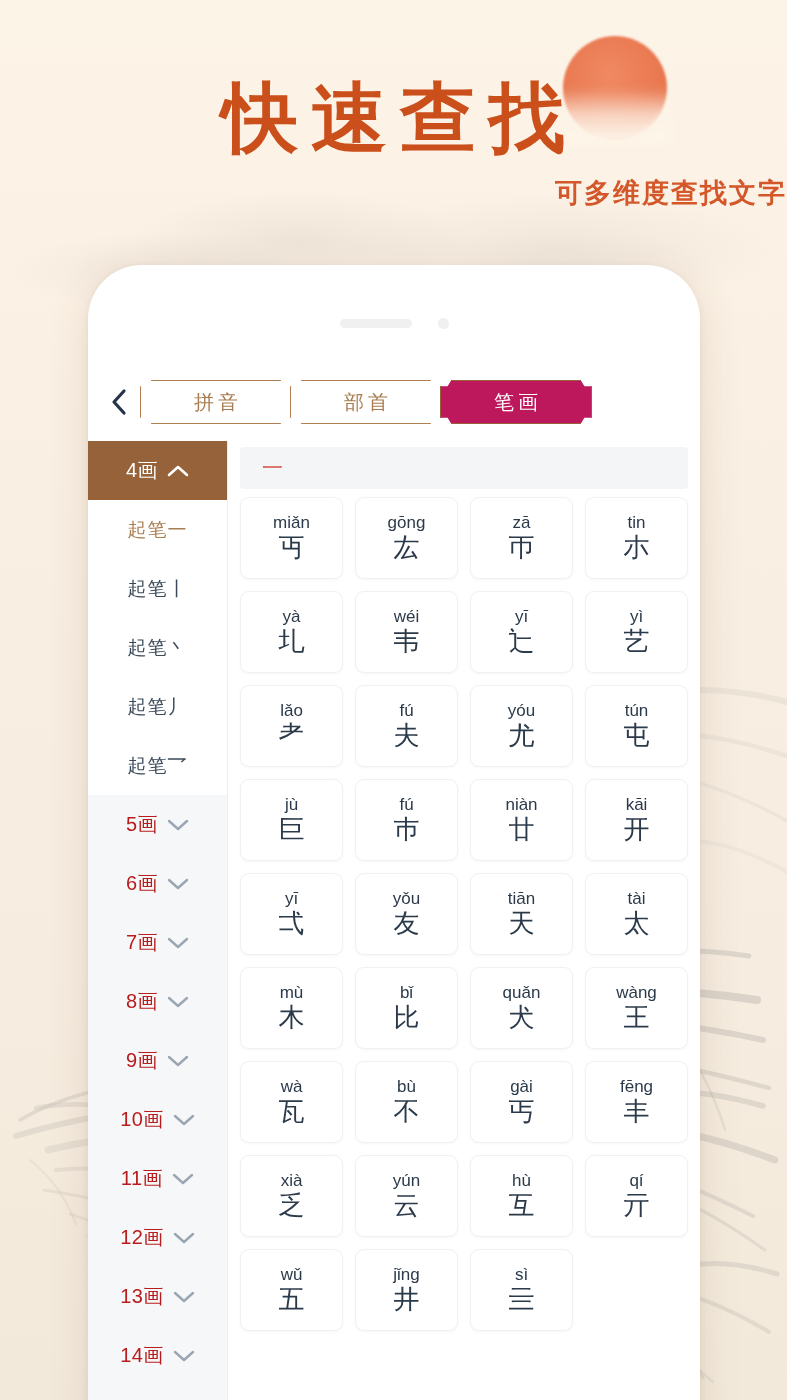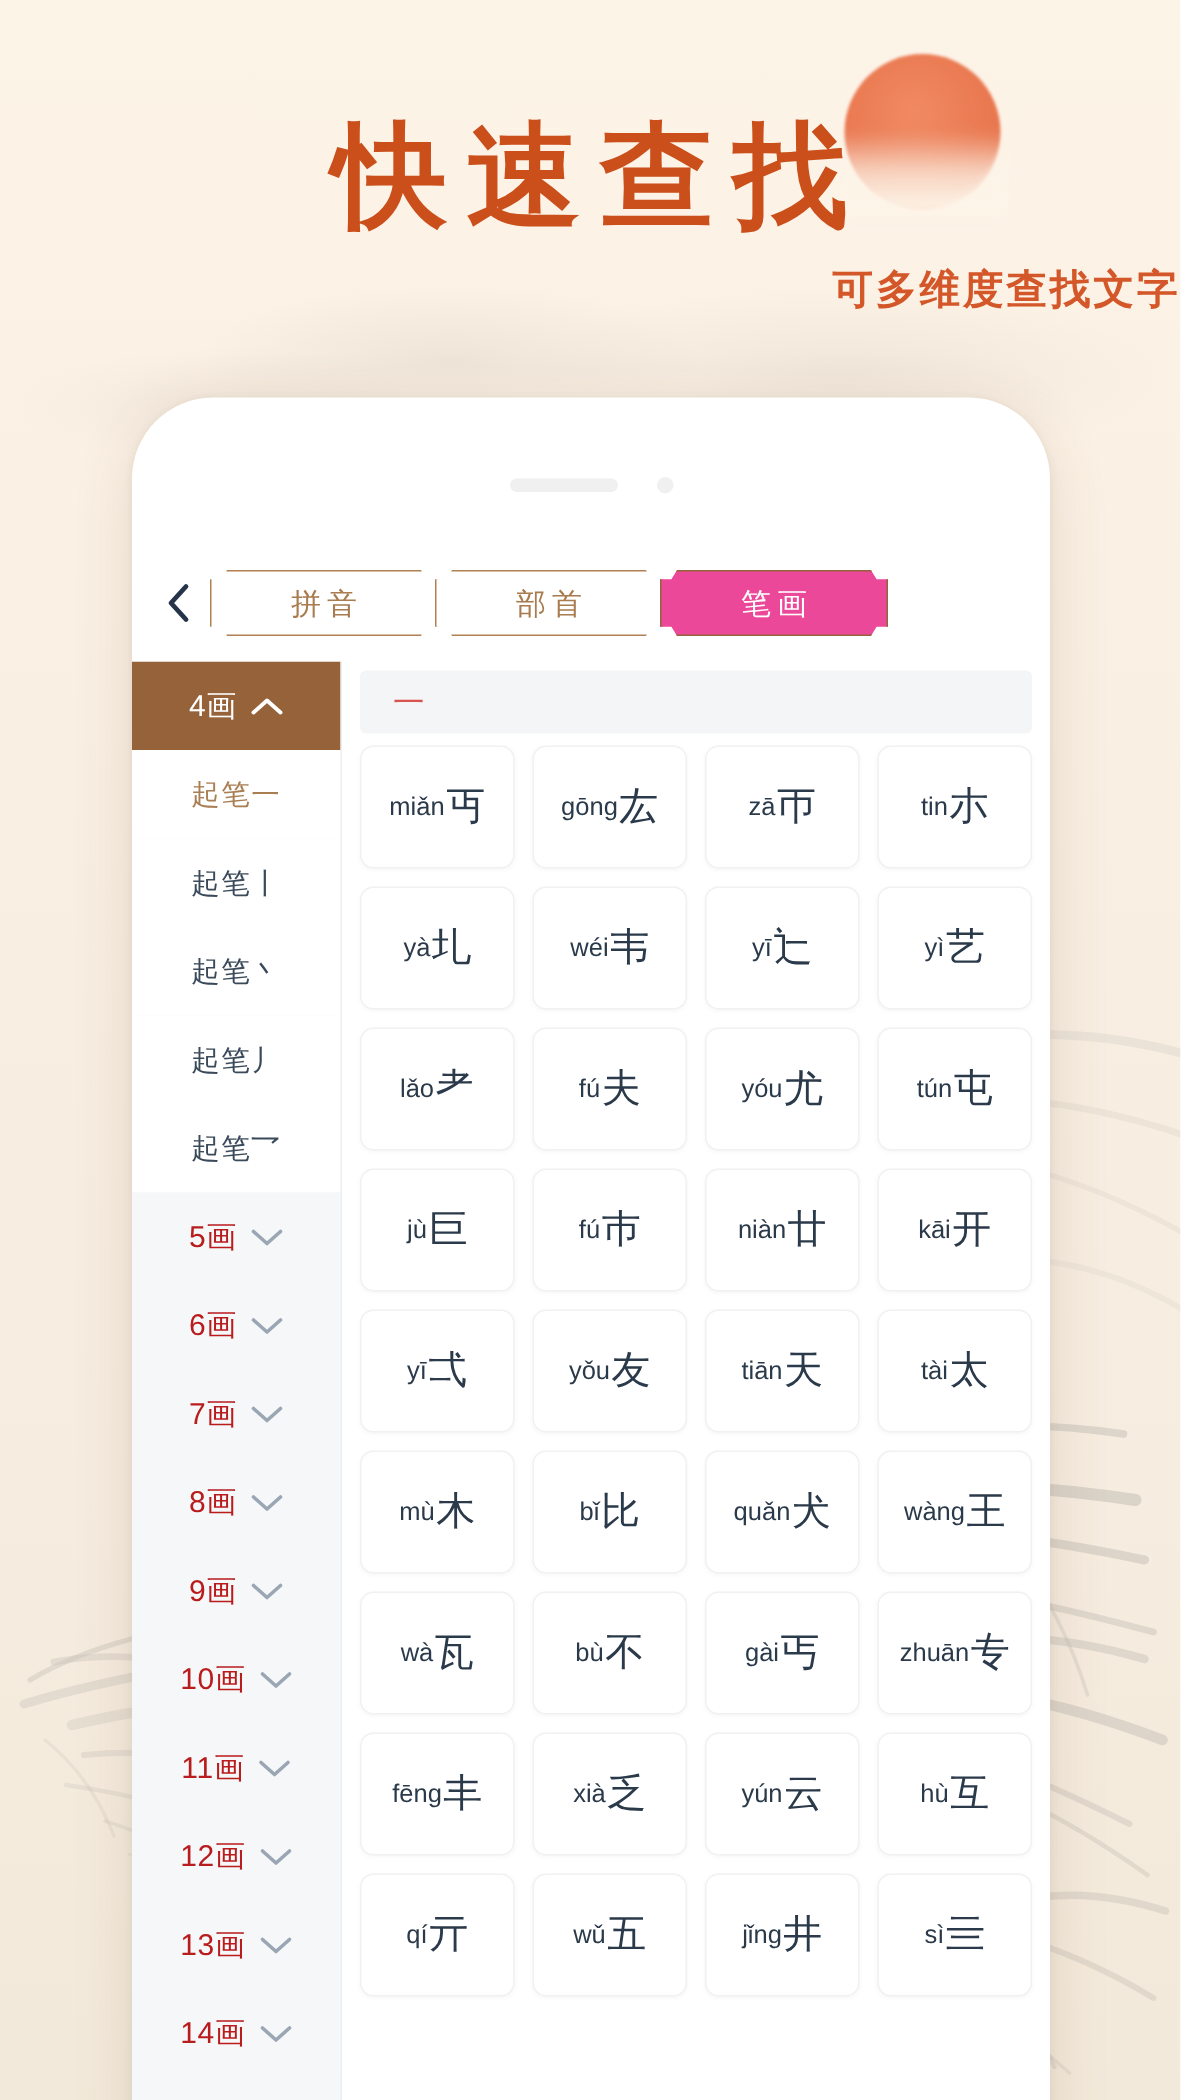--- a/index.html
+++ b/index.html
@@ -101,21 +101,21 @@
     color: #a87c4f;
     background: #ffffff;
     border: 1.6px solid #b08053;
     margin-left: -2px;
     
     clip-path: polygon(
       0% 14%, 5% 14%, 7.5% 0%, 92.5% 0%, 95% 14%, 100% 14%,
       100% 86%, 95% 86%, 92.5% 100%, 7.5% 100%, 5% 86%, 0% 86%);
   }
   .tab.active {
-    background: #ec4899; color: #ffffff; border-color: #96623a;
+    background: #be185d; color: #ffffff; border-color: #96623a;
     box-shadow: 0 0 0 3px #ffffff, 0 0 0 4.4px #b08053;
     z-index: 3;
   }
 
   
   .content { position: absolute; top: 176px; left: 0; right: 0; bottom: 0; display: flex; }
 
   
   .sidebar {
     width: 140px; flex: 0 0 140px;
@@ -148,21 +148,21 @@
     display: grid;
     grid-template-columns: repeat(4, 1fr);
     gap: 12px 12px;
   }
   .cell {
     height: 82px;
     background: #ffffff;
     border: 1px solid #f0f1f2;
     border-radius: 9px;
     box-shadow: 0 1px 3px rgba(90,100,115,.055);
-    display: flex; flex-direction: row; align-items: center; justify-content: center; gap: 1px;
+    display: flex; flex-direction: column; align-items: center; justify-content: center; gap: 1px;
   }
   .py  { font-size: 17px; color: #2b3a4a; line-height: 1.15; }
   .han { font-size: 26px; color: #2b3a4a; line-height: 1.15; }
 </style>
 </head>
 <body>
 
 <div class="page">
 
   <div class="mist"></div>
@@ -443,24 +443,20 @@
             </div>
             <div class="cell">
               <div class="py">bù</div>
               <div class="han">不</div>
             </div>
             <div class="cell">
               <div class="py">gài</div>
               <div class="han">丐</div>
             </div>
             <div class="cell">
-              <div class="py">zhuān</div>
-              <div class="han">专</div>
-            </div>
-            <div class="cell">
               <div class="py">fēng</div>
               <div class="han">丰</div>
             </div>
             <div class="cell">
               <div class="py">xià</div>
               <div class="han">乏</div>
             </div>
             <div class="cell">
               <div class="py">yún</div>
               <div class="han">云</div>

